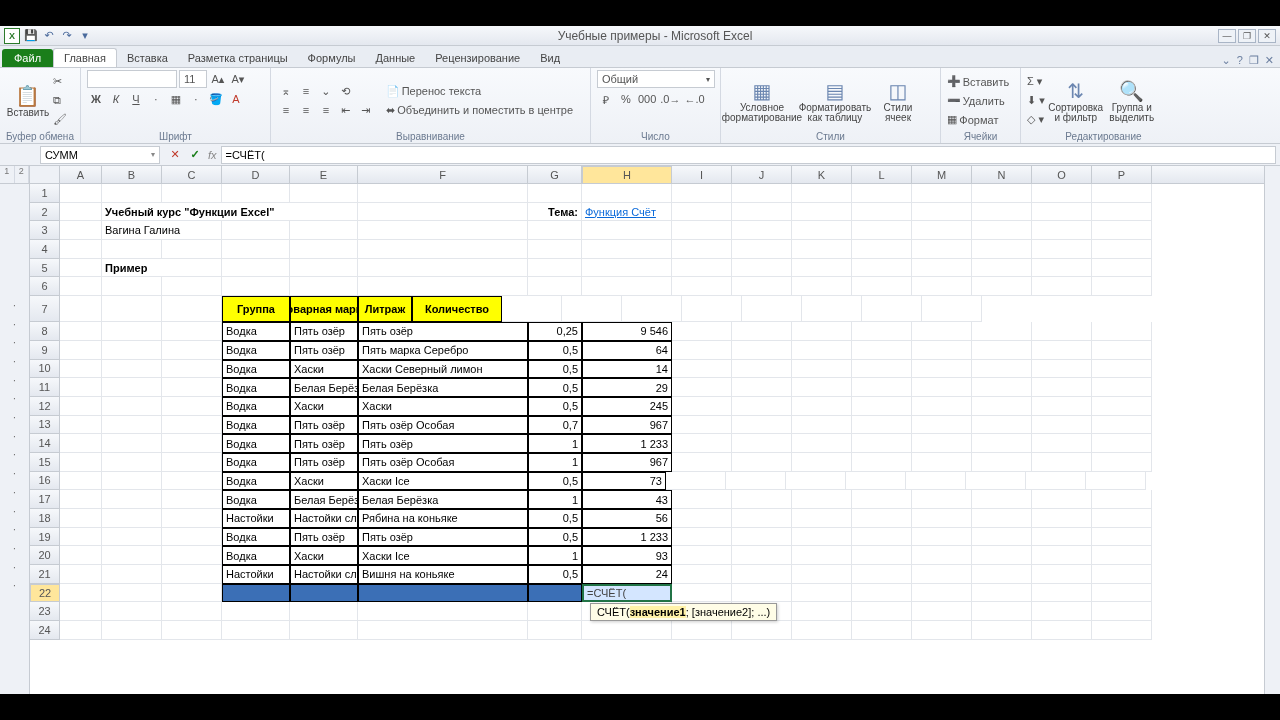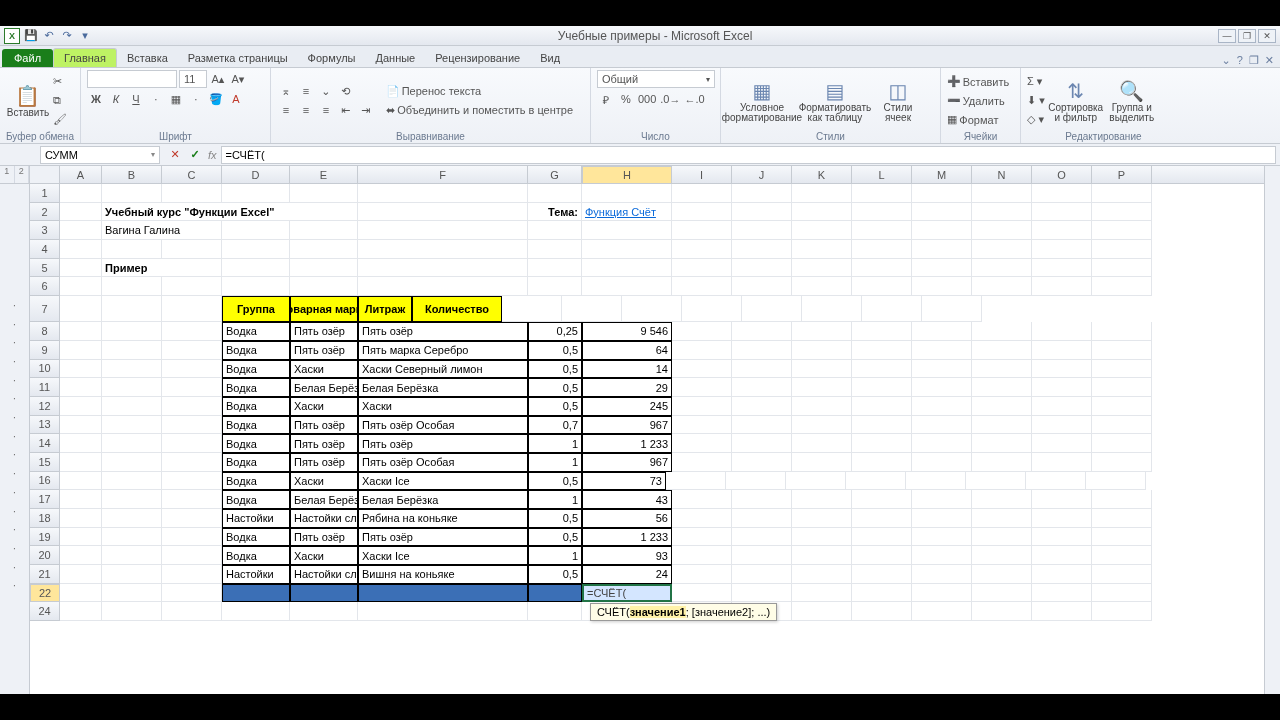--- a/index.html
+++ b/index.html
@@ -8,21 +8,21 @@
 .titlebar{height:20px;background:linear-gradient(#f6f8fb,#e4e8ef);display:flex;align-items:center;border-bottom:1px solid #c6cbd2;}
 .qat{display:flex;align-items:center;gap:4px;padding-left:4px;}
 .qat .xl{width:16px;height:16px;background:#fff;border:1px solid #2b7a2b;display:flex;align-items:center;justify-content:center;font-weight:bold;color:#2b7a2b;font-size:9px;}
 .qat .ico{width:14px;height:14px;display:flex;align-items:center;justify-content:center;color:#4a6a9c;font-size:11px;}
 .titlebar .title{flex:1;text-align:center;color:#555;font-size:12px;}
 .winbtns{display:flex;gap:2px;padding-right:4px;}
 .winbtns span{width:18px;height:14px;border:1px solid #a9b5c6;background:#eef2f7;display:flex;align-items:center;justify-content:center;font-size:9px;color:#555;}
 .tabs{height:22px;background:#e9edf3;display:flex;align-items:flex-end;border-bottom:1px solid #c6cbd2;}
 .filetab{background:#1a7e1a;color:#fff;padding:3px 12px;border-top-left-radius:3px;border-top-right-radius:3px;margin-left:2px;}
 .tab{padding:3px 10px;color:#444;}
-.tab.active{background:#bef264;border:1px solid #c6cbd2;border-bottom:none;border-top-left-radius:3px;border-top-right-radius:3px;}
+.tab.active{background:#ffffff;border:1px solid #c6cbd2;border-bottom:none;border-top-left-radius:3px;border-top-right-radius:3px;}
 .tabs .help{margin-left:auto;display:flex;gap:6px;padding-right:6px;color:#6b7fa0;}
 .ribbon{height:76px;background:linear-gradient(#f8fafd,#eef1f6);border-bottom:1px solid #c6cbd2;display:flex;}
 .group{border-right:1px solid #d4d9e2;padding:2px 6px 0 6px;display:flex;flex-direction:column;justify-content:space-between;}
 .group .body{display:flex;align-items:center;gap:3px;flex:1;}
 .group .lbl{text-align:center;font-size:10px;color:#6b7a90;padding-bottom:1px;}
 .bigbtn{display:flex;flex-direction:column;align-items:center;justify-content:center;width:44px;height:58px;color:#444;}
 .bigbtn .ic{font-size:20px;color:#6b86b0;}
 .bigbtn .tx{font-size:10px;text-align:center;line-height:1;}
 .v3{display:flex;flex-direction:column;gap:2px;}
 .v3 span,.v3 div{font-size:11px;color:#555;display:flex;align-items:center;gap:2px;height:17px;}
@@ -716,20 +716,39 @@
             <div class="cell " style="width: 60px;"></div>
             <div class="cell " style="width: 60px;"></div>
             <div class="cell " style="width: 60px;"></div>
             <div class="cell " style="width: 60px;"></div>
             <div class="cell " style="width: 60px;"></div>
             <div class="cell " style="width: 60px;"></div>
             <div class="cell " style="width: 60px;"></div>
             <div class="cell " style="width: 60px;"></div>
           </div>
           <div class="row">
+            <div class="rh">23</div>
+            <div class="cell " style="width: 42px;"></div>
+            <div class="cell " style="width: 60px;"></div>
+            <div class="cell " style="width: 60px;"></div>
+            <div class="cell " style="width: 68px;"></div>
+            <div class="cell " style="width: 68px;"></div>
+            <div class="cell " style="width: 170px;"></div>
+            <div class="cell " style="width: 54px;"></div>
+            <div class="cell " style="width: 90px;"></div>
+            <div class="cell " style="width: 60px;"></div>
+            <div class="cell " style="width: 60px;"></div>
+            <div class="cell " style="width: 60px;"></div>
+            <div class="cell " style="width: 60px;"></div>
+            <div class="cell " style="width: 60px;"></div>
+            <div class="cell " style="width: 60px;"></div>
+            <div class="cell " style="width: 60px;"></div>
+            <div class="cell " style="width: 60px;"></div>
+          </div>
+          <div class="row">
             <div class="rh">24</div>
             <div class="cell " style="width: 42px;"></div>
             <div class="cell " style="width: 60px;"></div>
             <div class="cell " style="width: 60px;"></div>
             <div class="cell " style="width: 68px;"></div>
             <div class="cell " style="width: 68px;"></div>
             <div class="cell " style="width: 170px;"></div>
             <div class="cell " style="width: 54px;"></div>
             <div class="cell " style="width: 90px;"></div>
             <div class="cell " style="width: 60px;"></div>

